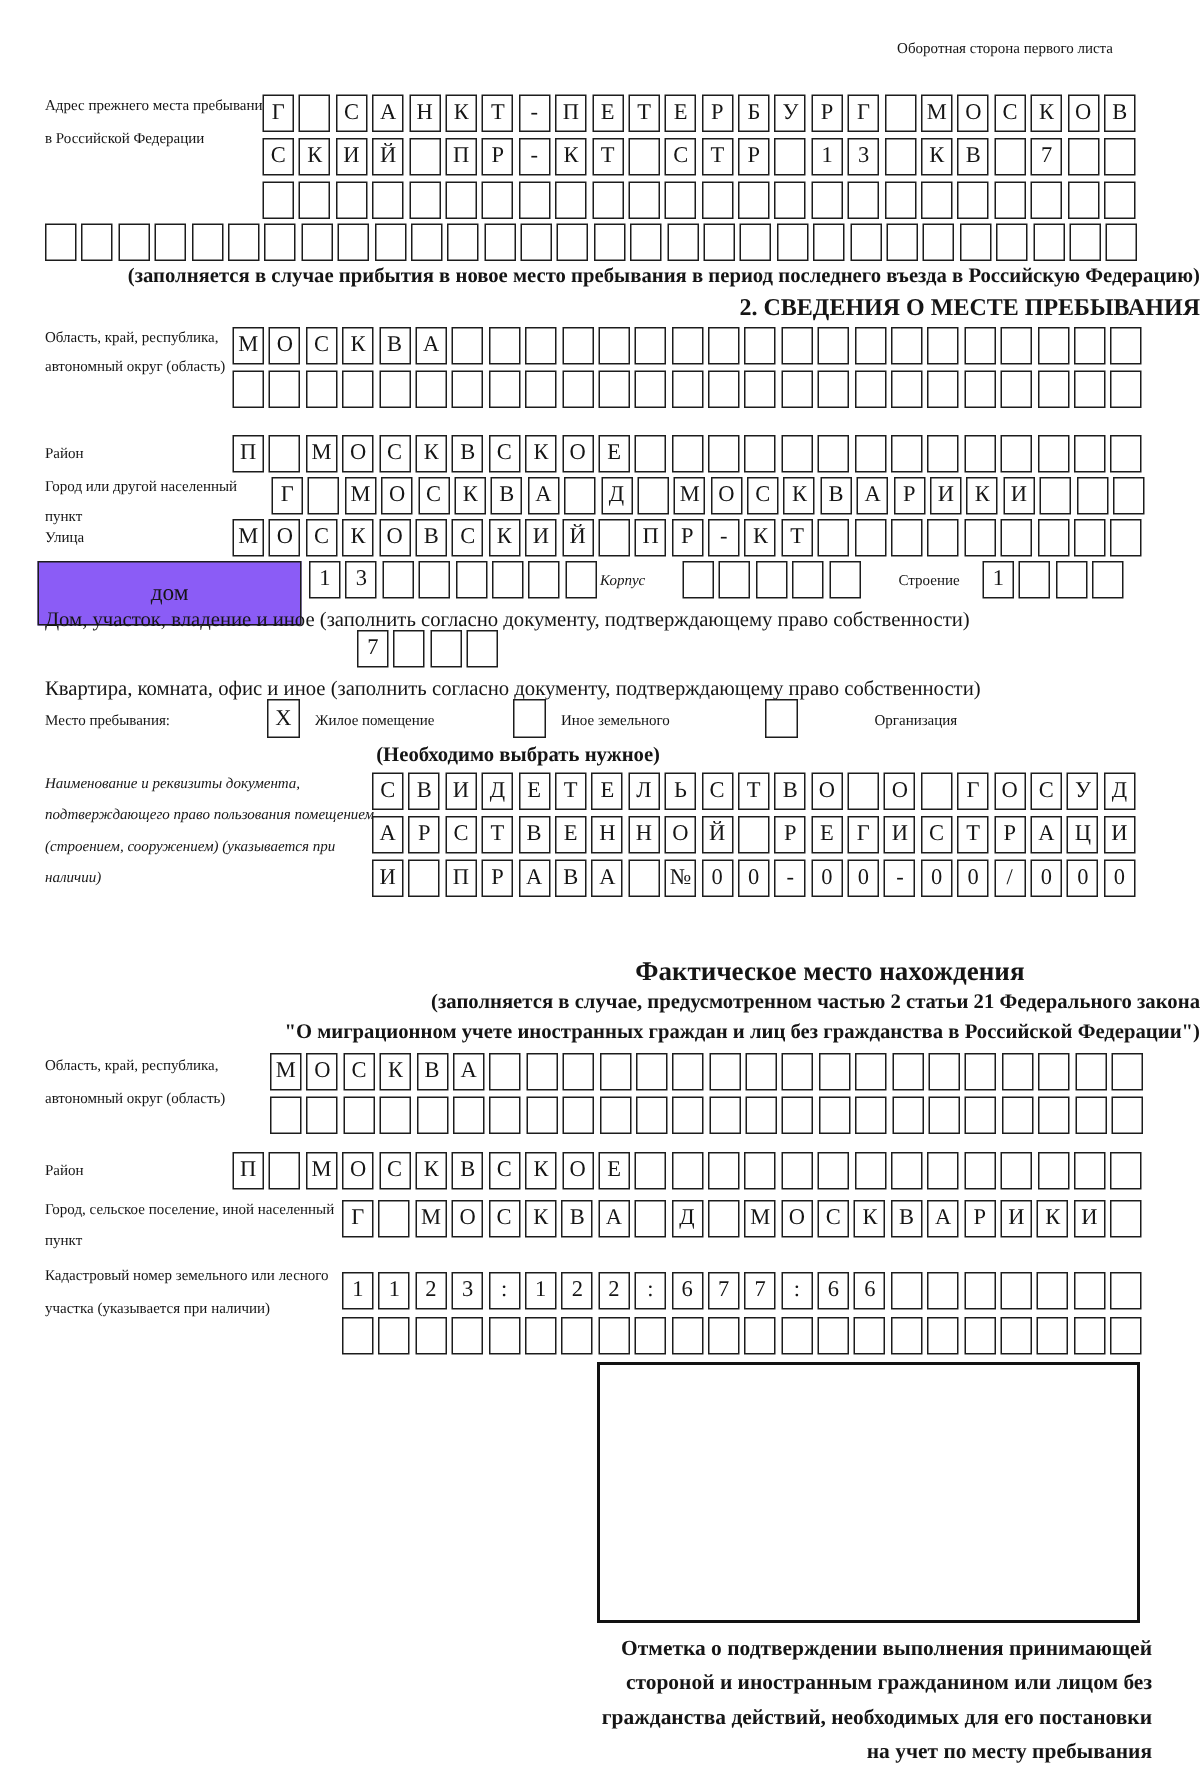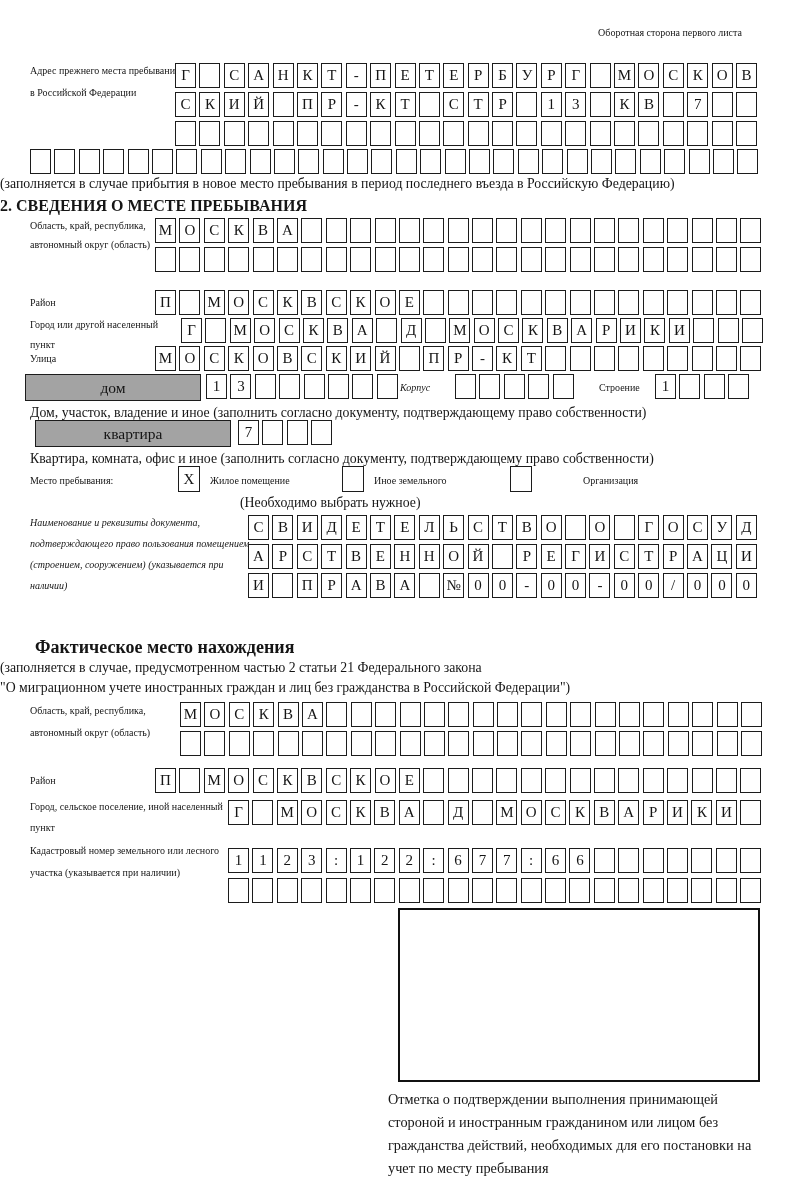--- a/index.html
+++ b/index.html
@@ -5,29 +5,29 @@
   * { margin:0; padding:0; box-sizing:border-box; }
   body {
     width:800px; height:1180px; background:#ffffff; position:relative;
     font-family:"Liberation Serif","DejaVu Serif",serif; color:#151515;
   }
   .page { position:absolute; inset:0; }
   .abs { position:absolute; }
   .lbl { font-size:10px; line-height:22px; }
   .small { font-size:13.8px; }
   .bold { font-weight:bold; }
-  .center { text-align:left; }
+  .center { text-align:right;font-weight:bold; }
   .cellrow { position:absolute; display:flex; gap:3.4px; }
   .cell {
     width:21px; height:25px; border:1.6px solid #1c1c1c; flex:0 0 21px;
     display:flex; align-items:center; justify-content:center;
     font-size:15px; background:#fff;
   }
   .widebox {
-    position:absolute; border:1.6px solid #1c1c1c; height:27px; background:#a3a3a3;
+    position:absolute; border:1.6px solid #1c1c1c; height:43px; background:#8b5cf6;
     display:flex; align-items:center; justify-content:center; font-size:15.5px;
   }
   .checkbox {
     position:absolute; width:22px; height:26px; border:1.6px solid #1c1c1c;
     display:flex; align-items:center; justify-content:center; font-size:15px; background:#fff;
   }
   .stampbox { position:absolute; border:2px solid #111; background:#fff; }
 </style>
 </head>
 <body>
@@ -314,21 +314,20 @@
     </div>
   <div class="abs lbl" style="left:599px; top:377px;">Строение</div>
   <div class="cellrow" style="left:655px; top:374px;">
       <div class="cell">1</div>
       <div class="cell"></div>
       <div class="cell"></div>
       <div class="cell"></div>
     </div>
   <div class="abs small" style="left:30px; top:405px;">Дом, участок, владение и иное (заполнить согласно документу, подтверждающему право собственности)</div>
 
-  <div class="widebox" style="left:35px; top:420px; width:196px;">квартира</div>
   <div class="cellrow" style="left:238px; top:420px;">
       <div class="cell">7</div>
       <div class="cell"></div>
       <div class="cell"></div>
       <div class="cell"></div>
     </div>
   <div class="abs small" style="left:30px; top:451px;">Квартира, комната, офис и иное (заполнить согласно документу, подтверждающему право собственности)</div>
 
   <div class="abs lbl" style="left:30px; top:470px;">Место пребывания:</div>
   <div class="checkbox" style="left:178px; top:466px;">X</div>

